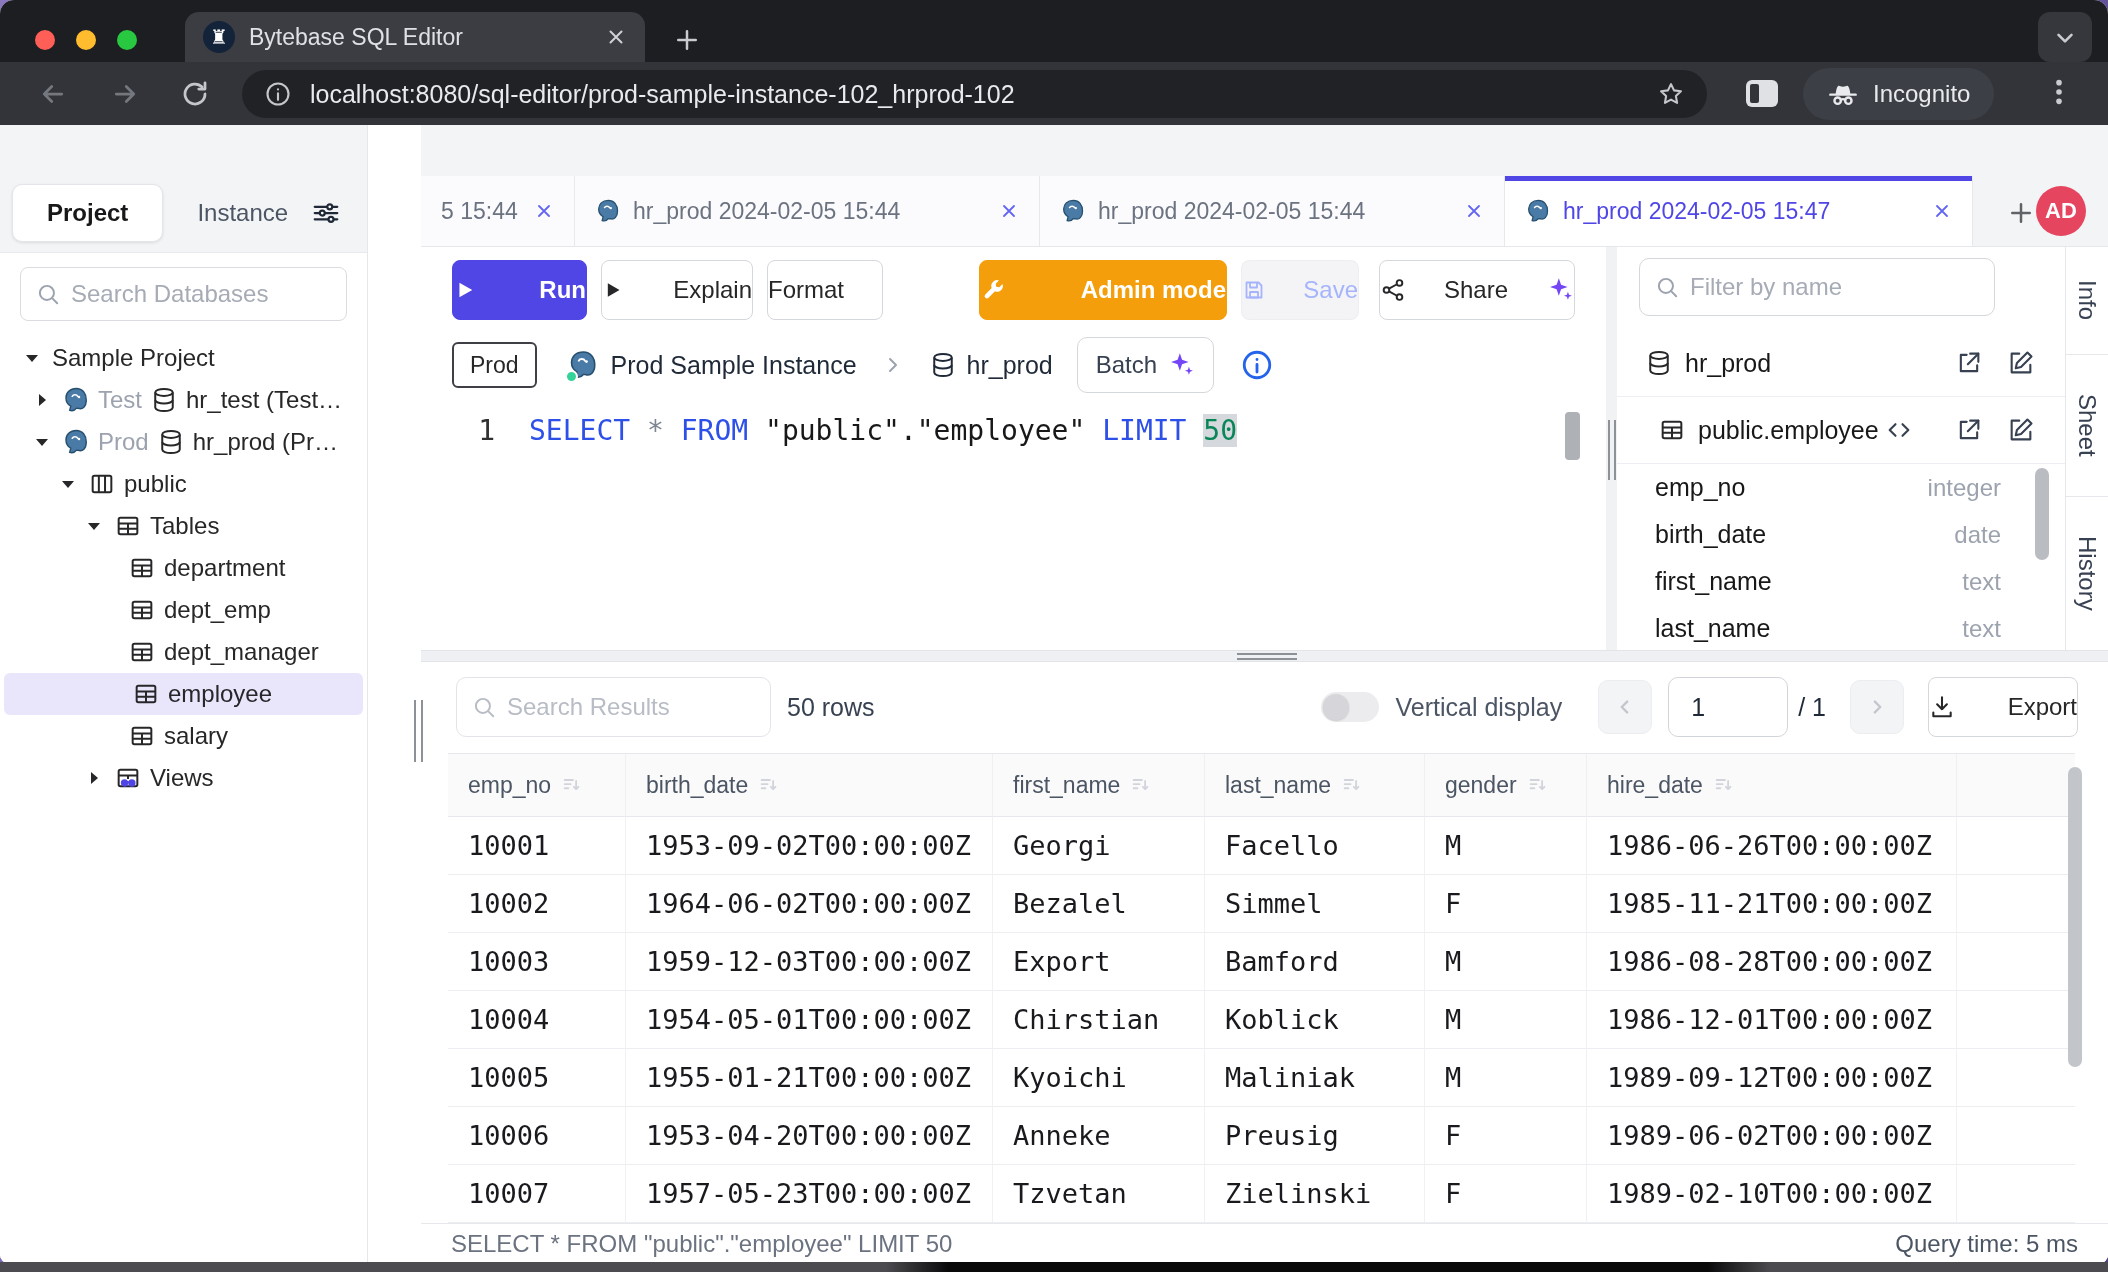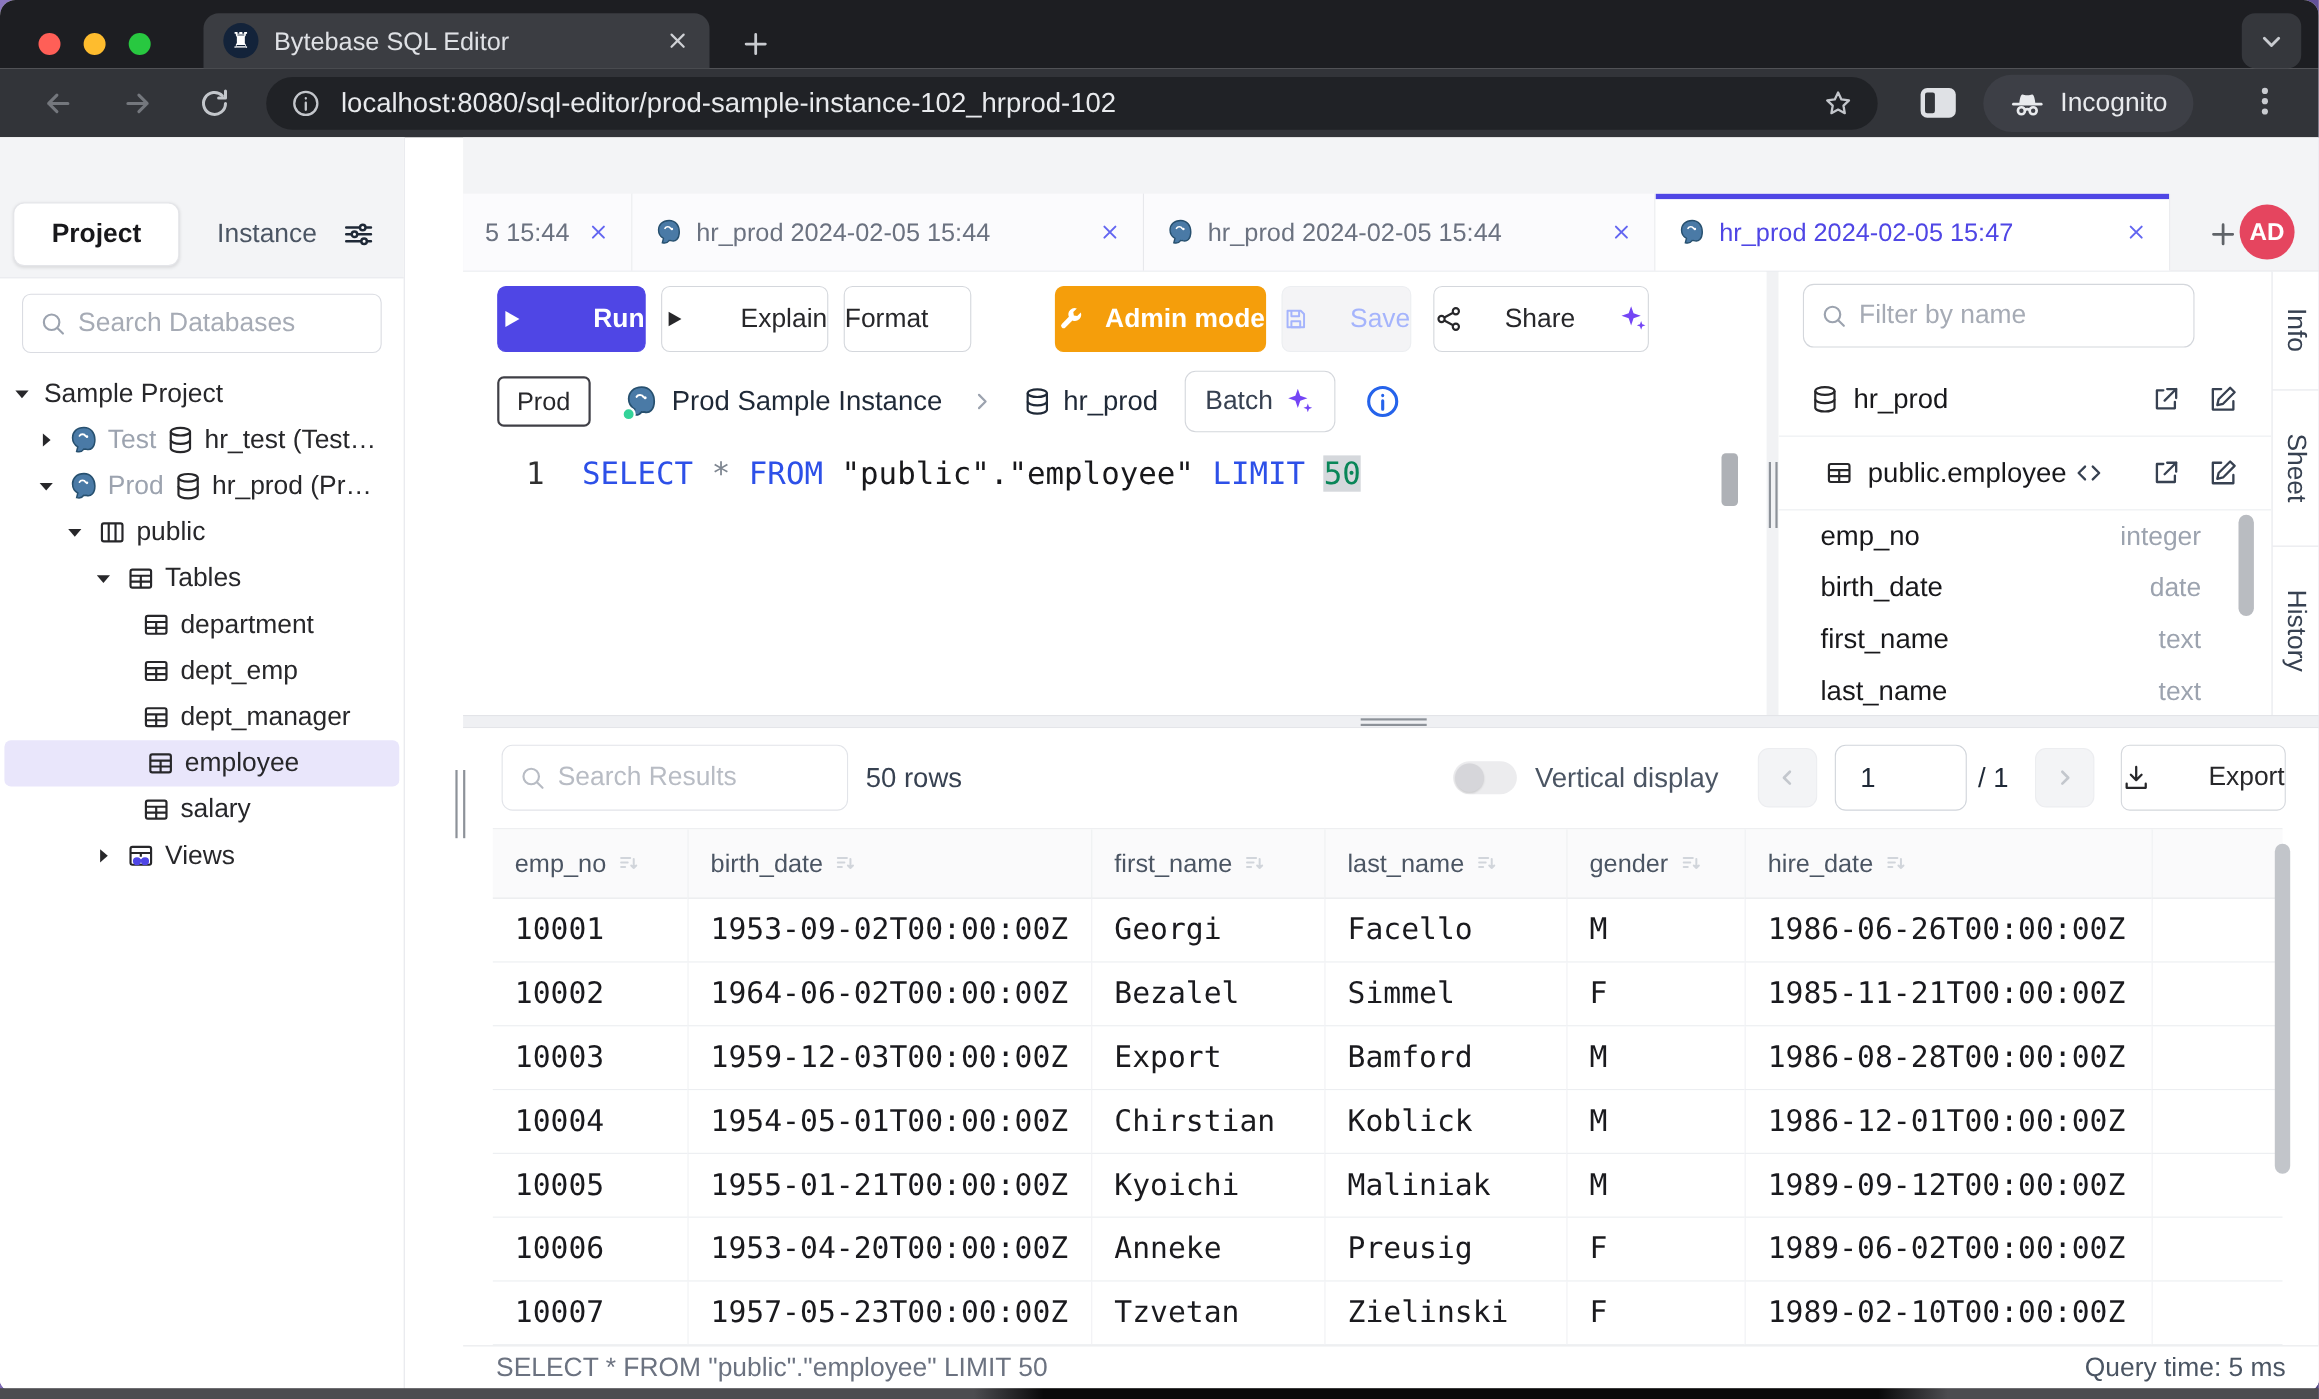--- a/index.html
+++ b/index.html
@@ -80,21 +80,21 @@
     color:#fff; font-size:22px; font-weight:700; display:flex; align-items:center; justify-content:center; }
 
   
   .toolbar-row { position:absolute; left:421px; top:122px; width:1185px; height:85px; background:#fff;
     display:flex; align-items:center; padding-left:31px; }
   .btn { height:60px; border-radius:8px; display:flex; align-items:center; justify-content:space-between; gap:12px;
     font-size:24px; border:1px solid #d4d7dc; background:#fff; color:#27272a; font-family:inherit; }
   .btn-run { width:135px; background:#4f46e5; border-color:#4f46e5; color:#fff; font-weight:600; }
   .btn-explain { width:152px; margin-left:14px; }
   .btn-format { width:116px; margin-left:14px; }
-  .btn-admin { width:192px; margin-left:76px; background:#f59e0b; border-color:#f59e0b; color:#fff; font-weight:600; }
+  .btn-admin { width:248px; margin-left:96px; background:#f59e0b; border-color:#f59e0b; color:#fff; font-weight:600; }
   .btn-save { width:118px; margin-left:14px; background:#f4f4f6; border-color:#eceef1; color:#a5b4fc; }
   .btn-share { width:196px; margin-left:20px; }
   .sparkle { color:#7445f5; }
 
   
   .editor { position:absolute; left:421px; top:207px; width:1185px; height:318px; background:#fff; }
   .crumb { height:66px; display:flex; align-items:center; padding-left:31px; }
   .env-chip { height:46px; padding:0 16px; border:2px solid #3f3f46; border-radius:6px; display:flex; align-items:center;
     font-size:23px; color:#27272a; }
   .crumb-pg { position:relative; margin-left:30px; }
@@ -292,21 +292,21 @@
       <div class="sb-search">
         <span class="icon i26">
             <svg viewBox="0 0 24 24" fill="none" stroke="currentColor" stroke-width="1.8" stroke-linecap="round">
               <circle cx="11" cy="11" r="6.5"></circle>
               <path d="M15.8 15.8L20.5 20.5"></path>
             </svg>
           </span>
         <input type="text" placeholder="Search Databases" style="">
       </div>
       <div class="tree" id="tree">
-          <div class="titem" style="padding-left: 8px;">
+          <div class="titem" style="padding-left: 20px;">
             <span class="caret icon">
               <svg viewBox="0 0 24 24" fill="currentColor">
                 <path d="M6 9l6 7 6-7z"></path>
               </svg>
             </span>
             <span class="tlabel">Sample Project</span>
           </div>
           <div class="titem" style="padding-left: 30px;">
             <span class="caret icon">
               <svg viewBox="0 0 24 24" fill="currentColor">

